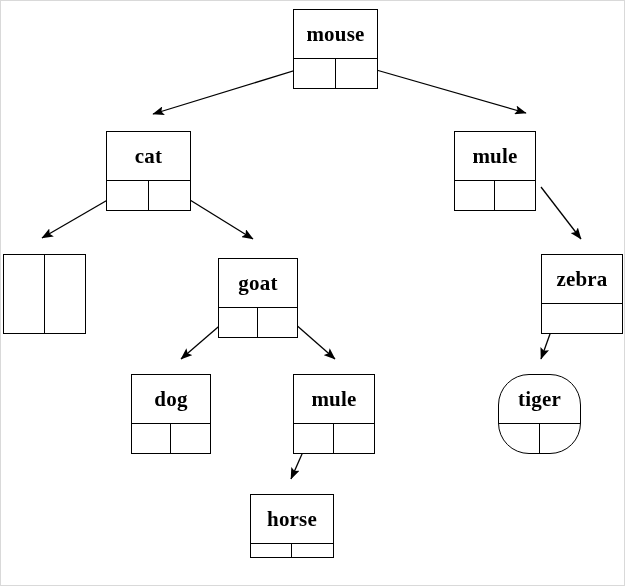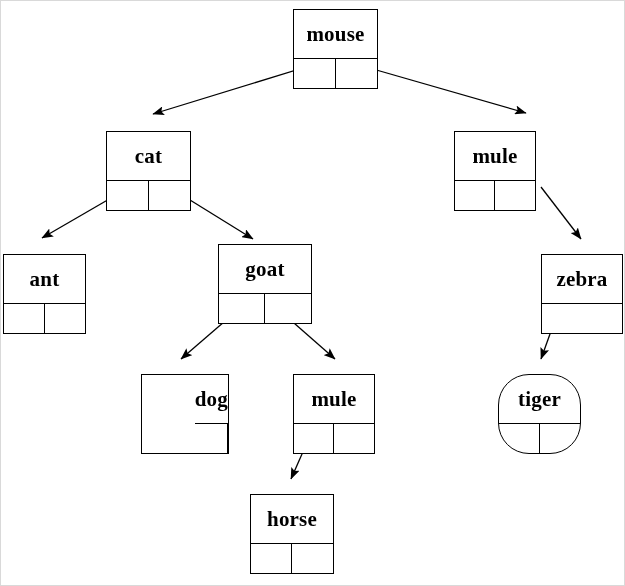--- a/index.html
+++ b/index.html
@@ -99,62 +99,61 @@
         </div>
       </div>
       <div class="node" style="left: 453px; top: 130px; width: 82px; height: 80px;">
         <div class="node-label">mule</div>
         <div class="node-ptrs">
           <div class="ptr-cell left"></div>
           <div class="ptr-cell right"></div>
         </div>
       </div>
       <div class="node" style="left: 2px; top: 253px; width: 83px; height: 80px;">
-        <div class="node-label">ant</div>
         <div class="node-ptrs">
           <div class="ptr-cell left"></div>
           <div class="ptr-cell right"></div>
         </div>
       </div>
-      <div class="node" style="left: 217px; top: 243px; width: 94px; height: 80px;">
+      <div class="node" style="left: 217px; top: 257px; width: 80px; height: 80px;">
         <div class="node-label">goat</div>
         <div class="node-ptrs">
           <div class="ptr-cell left"></div>
           <div class="ptr-cell right"></div>
         </div>
       </div>
       <div class="node" style="left: 540px; top: 253px; width: 82px; height: 80px; gap: 44px;">
         <div class="node-label">zebra</div>
         <div class="node-ptrs">
           <div class="ptr-cell left"></div>
           <div class="ptr-cell right"></div>
         </div>
       </div>
-      <div class="node" style="left: 140px; top: 373px; width: 88px; height: 80px; align-items: flex-end;">
+      <div class="node" style="left: 130px; top: 373px; width: 80px; height: 80px;">
         <div class="node-label">dog</div>
         <div class="node-ptrs">
           <div class="ptr-cell left"></div>
           <div class="ptr-cell right"></div>
         </div>
       </div>
       <div class="node" style="left: 292px; top: 373px; width: 82px; height: 80px;">
         <div class="node-label">mule</div>
         <div class="node-ptrs">
           <div class="ptr-cell left"></div>
           <div class="ptr-cell right"></div>
         </div>
       </div>
       <div class="node" style="left: 497px; top: 373px; width: 83px; height: 80px; border-radius: 31px;">
         <div class="node-label">tiger</div>
         <div class="node-ptrs">
           <div class="ptr-cell left"></div>
           <div class="ptr-cell right"></div>
         </div>
       </div>
-      <div class="node" style="left: 249px; top: 493px; width: 84px; height: 80px;">
+      <div class="node" style="left: 249px; top: 493px; width: 84px; height: 64px;">
         <div class="node-label">horse</div>
         <div class="node-ptrs">
           <div class="ptr-cell left"></div>
           <div class="ptr-cell right"></div>
         </div>
       </div>
     </div>
 
 </div>
 

